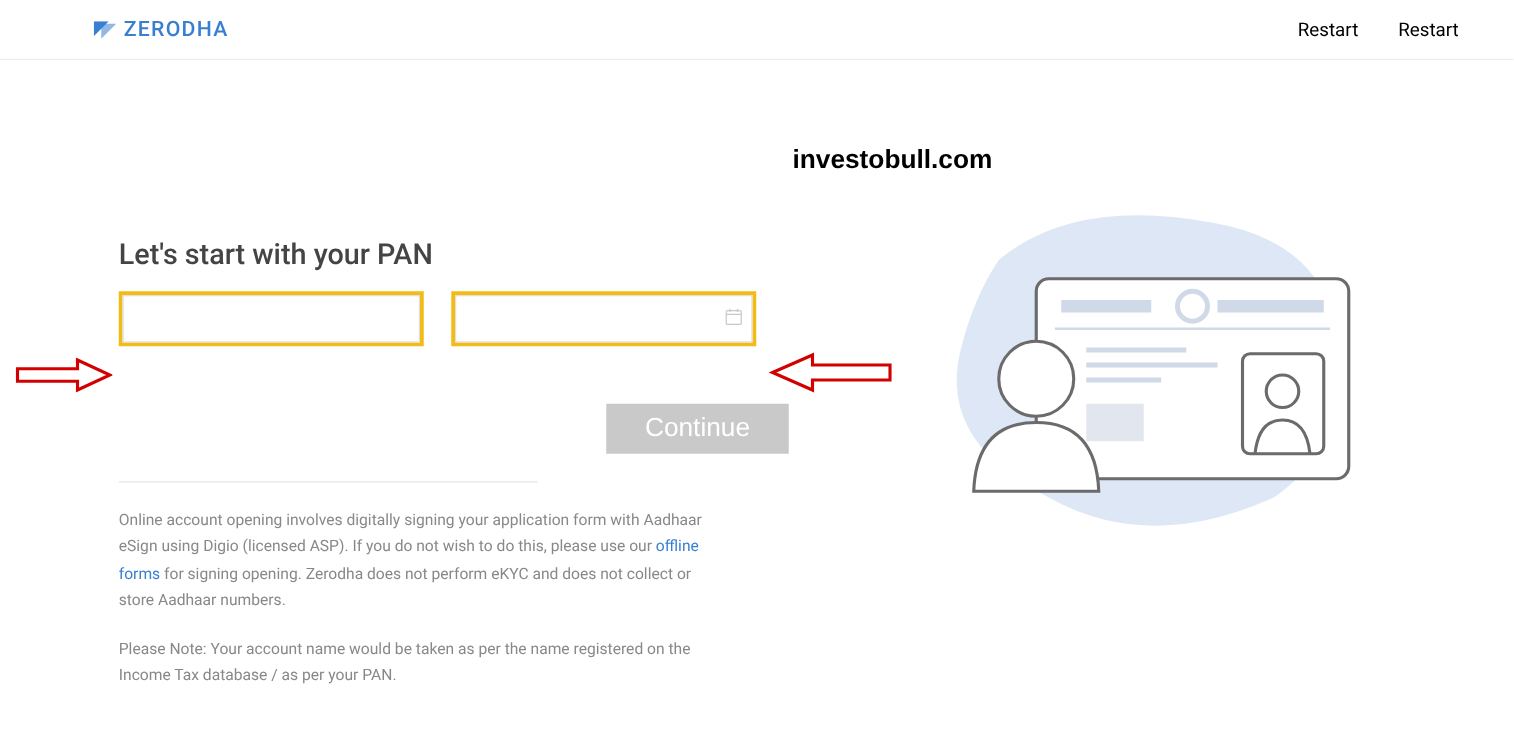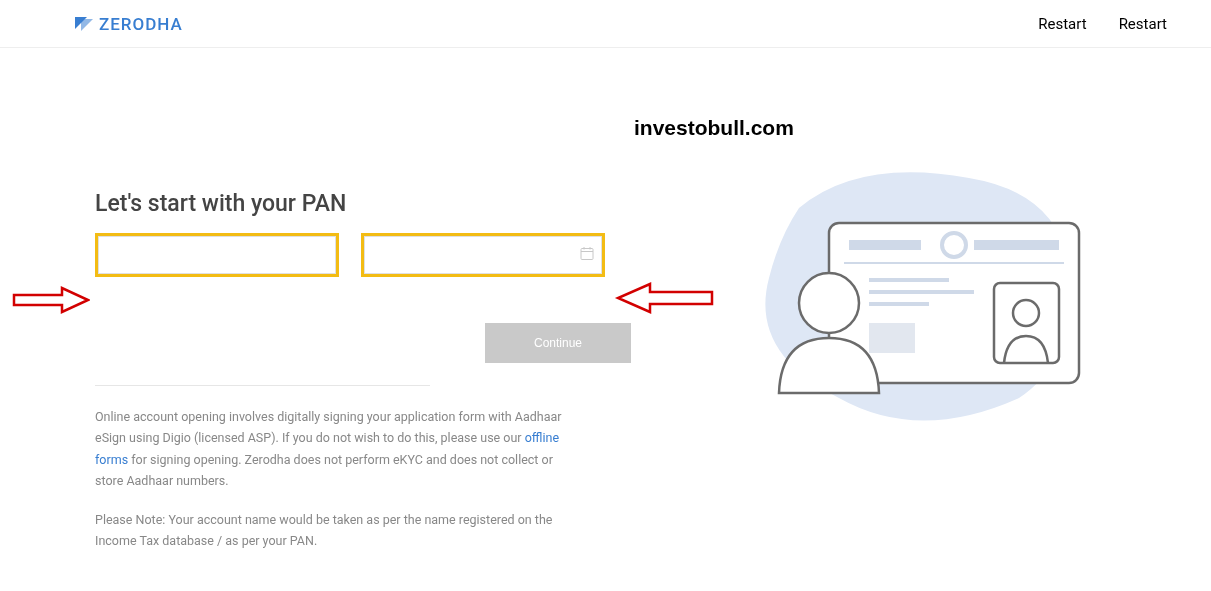--- a/index.html
+++ b/index.html
@@ -105,21 +105,21 @@
   .continue-wrap {
     margin-top: 46px;
     margin-left: 390px;
   }
   .continue-btn {
     width: 146px;
     height: 40px;
     background: #c9c9c9;
     color: #fff;
     border: none;
-    font-size: 12px;
+    font-size: 21px;
     font-weight: 500;
     cursor: pointer;
   }
 
   .divider {
     width: 335px;
     height: 1px;
     background: #e6e6e6;
     margin-top: 22px;
     margin-bottom: 20px;

